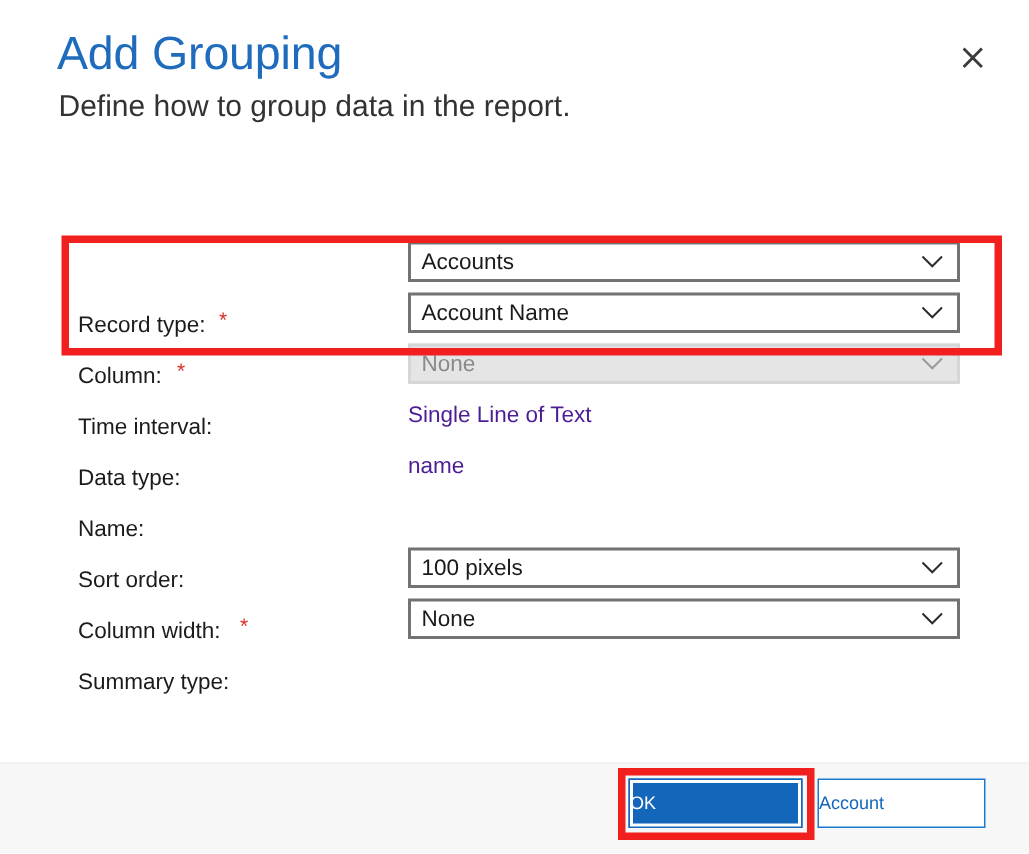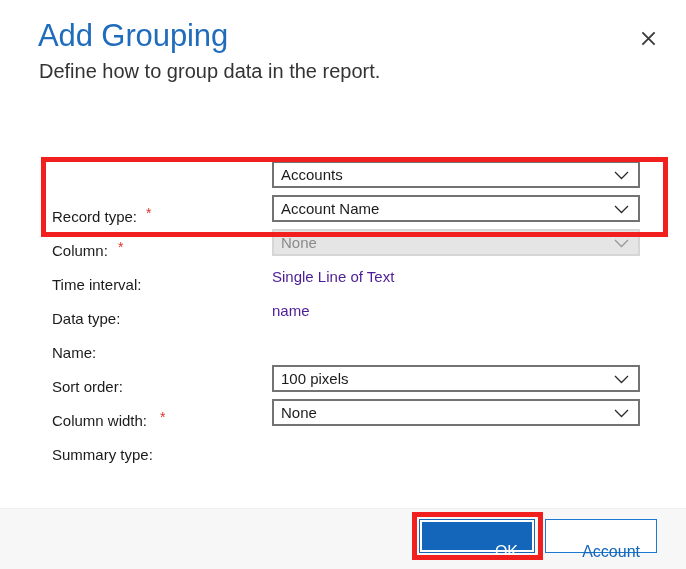--- a/index.html
+++ b/index.html
@@ -155,27 +155,27 @@
     top: 508px;
     width: 686px;
     height: 61px;
     background: #f7f7f7;
     border-top: 1px solid #f0f0f0;
     box-sizing: border-box;
   }
   .btn {
     position: absolute;
     height: 33px;
-    font-size: 16px;
+    font-size: 12px;
     font-family: "Liberation Sans", sans-serif;
     line-height: 31px;
-    text-align: right;
+    text-align: left;
     box-sizing: border-box;
     cursor: pointer;
-    padding: 16px;
+    padding: 0;
   }
   .btn-ok {
     left: 419px;
     top: 519px;
     width: 116px;
     background: #1366ba;
     border: 1px solid #1366ba;
     outline: 2px solid #ffffff;
     outline-offset: -3px;
     color: #ffffff;

